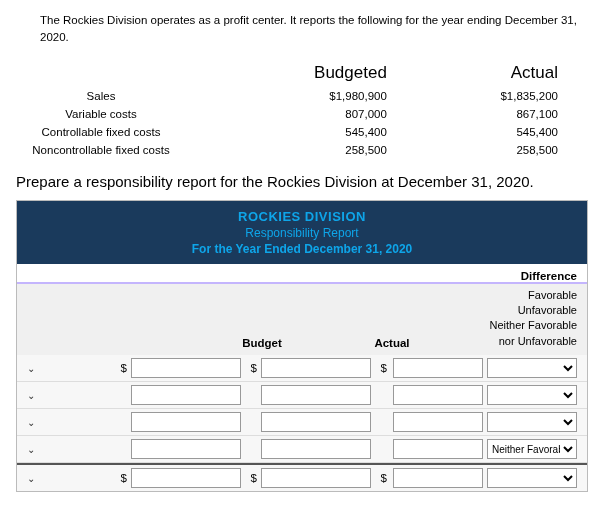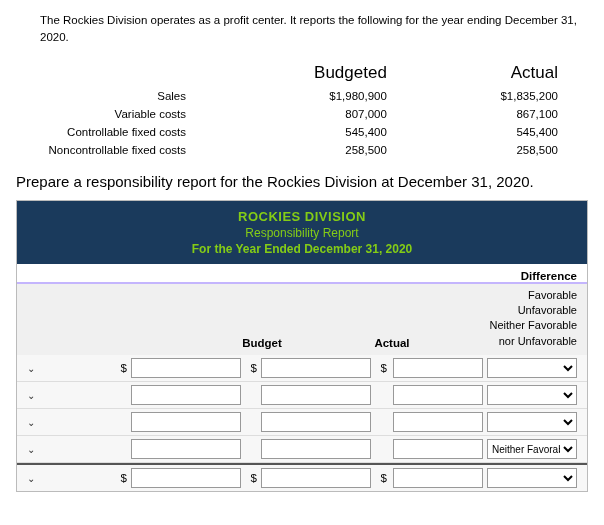--- a/index.html
+++ b/index.html
@@ -28,35 +28,35 @@
       font-weight: normal;
       padding: 2px 30px 4px 0;
       font-size: 17px;
     }
     .data-table td {
       padding: 3px 30px 3px 0;
       font-size: 11.5px;
     }
     .data-table td:first-child {
       padding-left: 0;
-      text-align: right;
+      text-align: center;
       width: 200px;
       margin-left: 16px;
     }
     .data-table td.num, .data-table th.num {
       text-align: right;
       padding-right: 30px;
     }
     .prepare-text {
       font-size: 15px;
       margin-bottom: 10px;
     }
     .report-header {
       background-color: #1a3a5c;
-      color: #84cc16;
+      color: #0ea5e9;
       text-align: center;
       padding: 8px 4px;
     }
     .report-header .company {
       font-weight: bold;
       font-size: 13px;
       letter-spacing: 0.5px;
     }
     .report-header .title {
       font-size: 12px;

